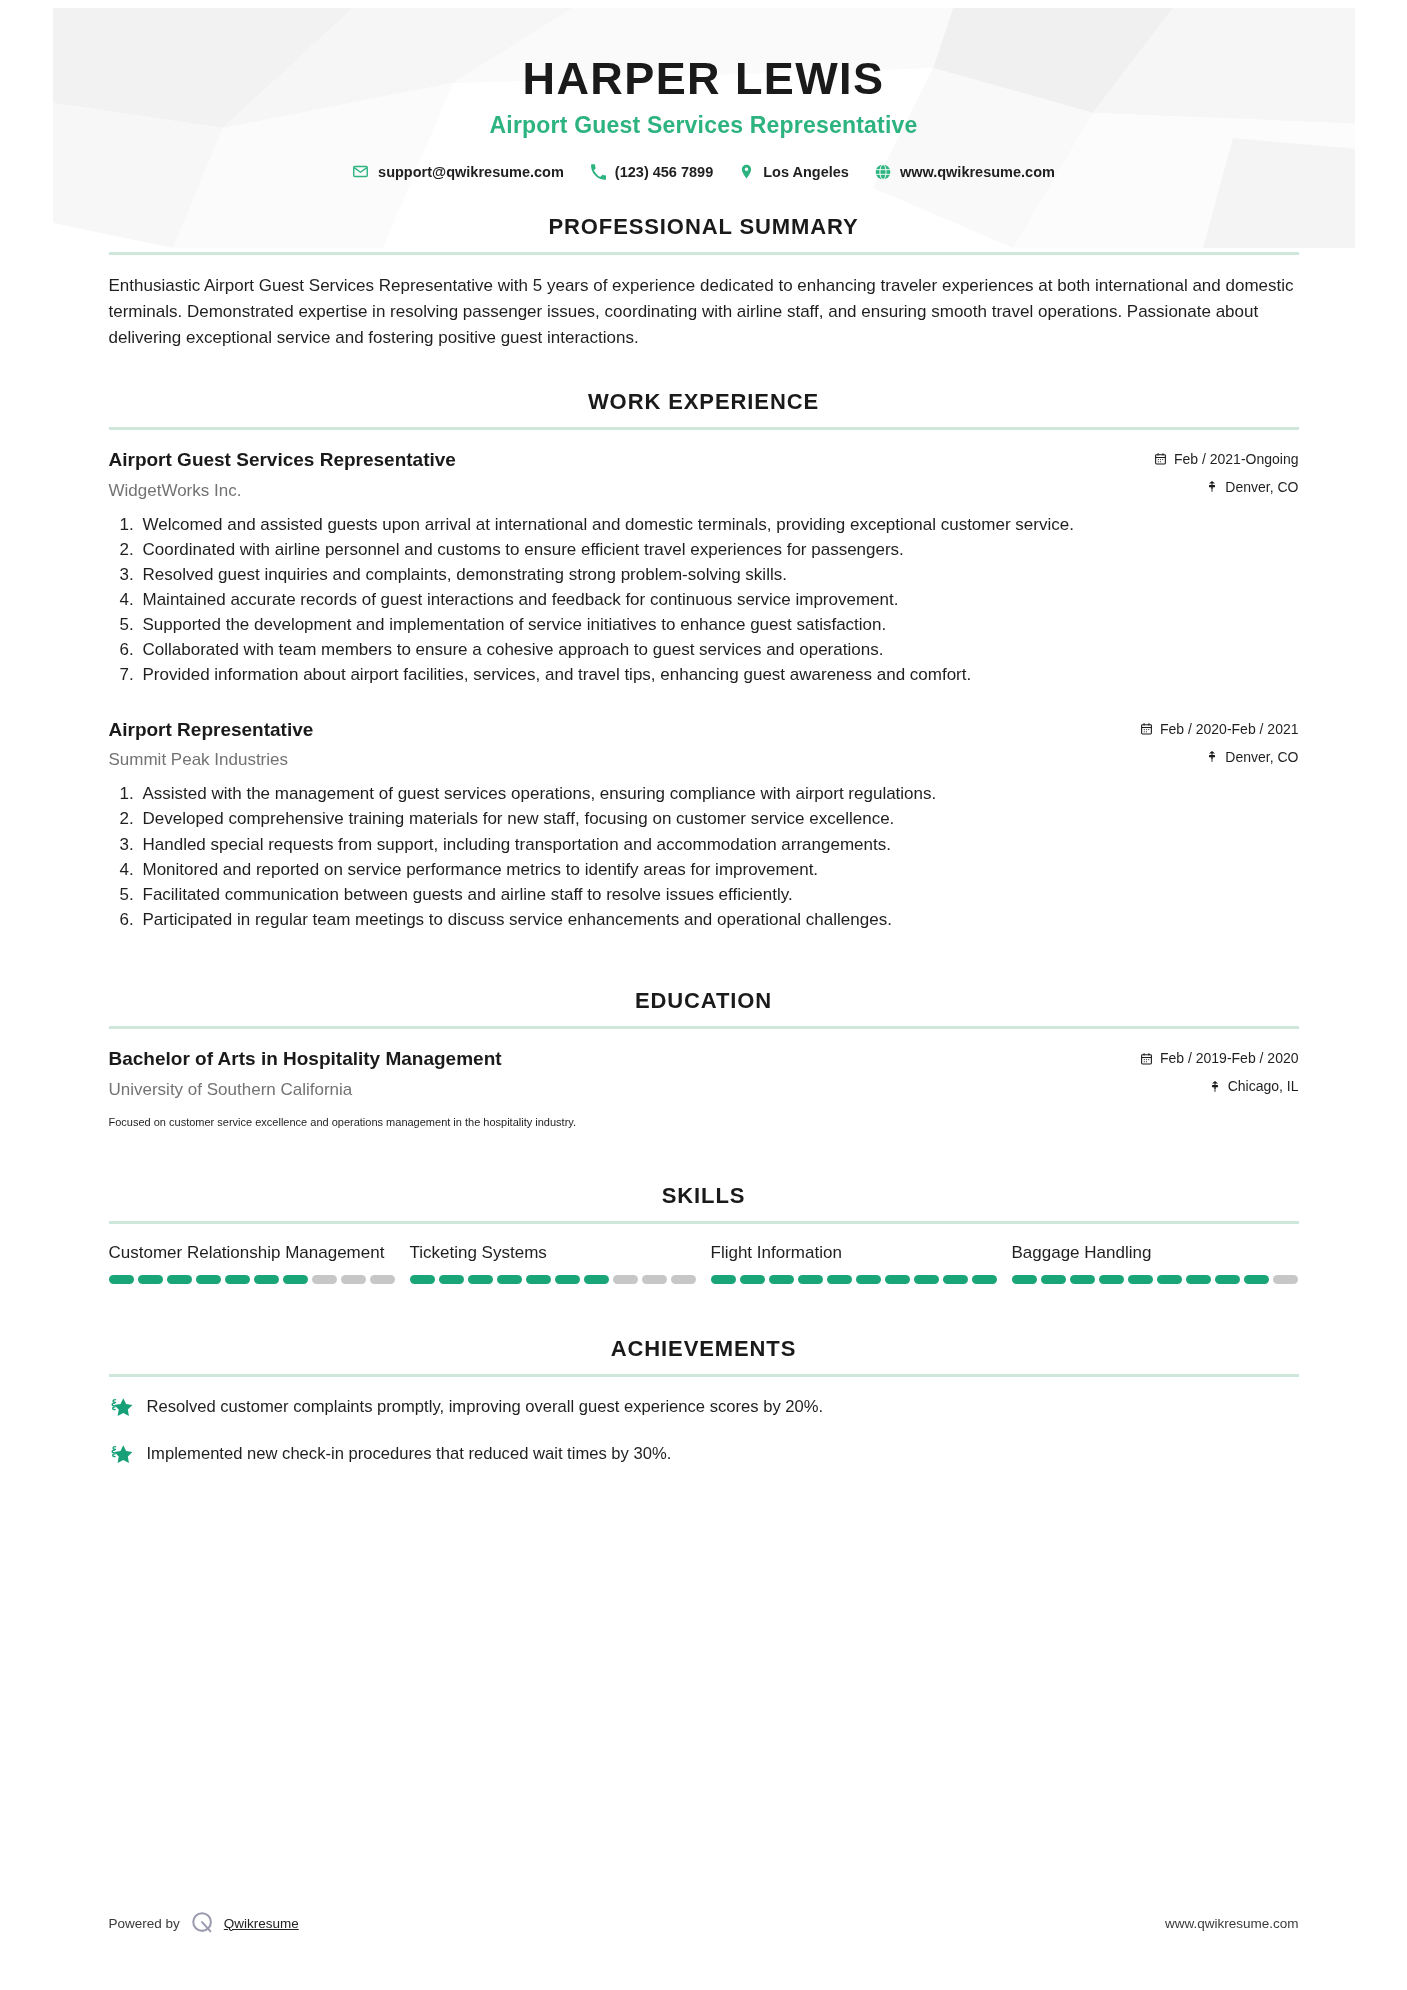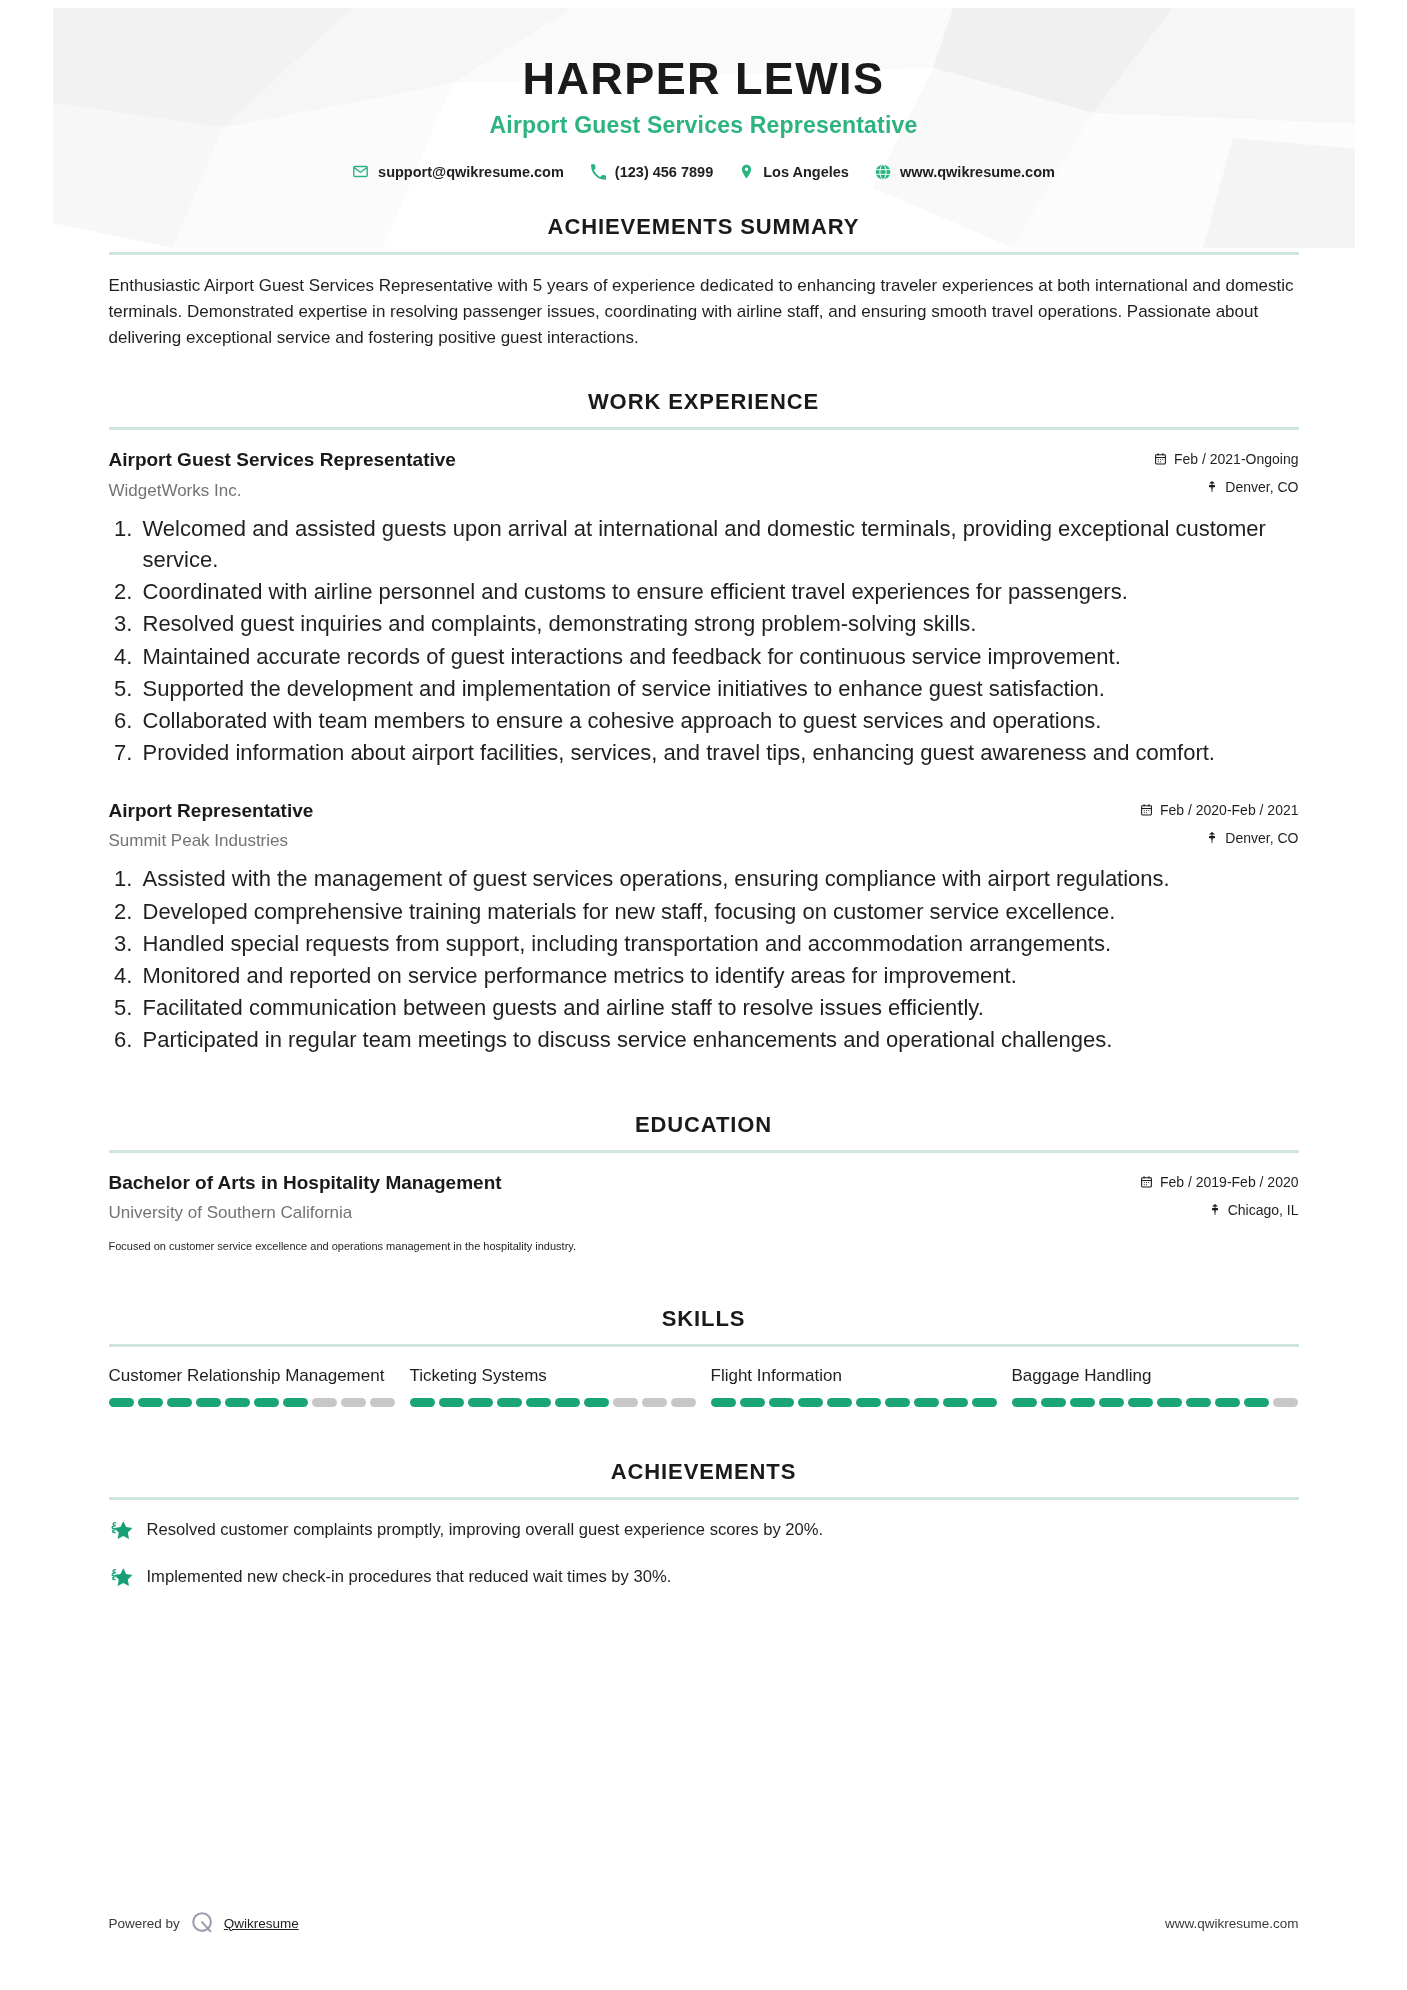--- a/index.html
+++ b/index.html
@@ -145,21 +145,21 @@
     display: inline-flex;
     align-items: center;
     margin-right: 7px;
     color: #1a1a1a;
   }
 
   
   ol.duties {
     margin: 11px 0 0 0;
     padding-left: 30px;
-    font-size: 22px;
+    font-size: 17px;
     line-height: 1.42;
     color: #1f1f1f;
   }
   ol.duties li { padding-left: 4px; margin-bottom: 1px; }
 
   .edu-desc {
     font-size: 11px;
     line-height: 1.45;
     color: #1f1f1f;
     margin-top: 14px;
@@ -299,21 +299,21 @@
               <path d="M1.6 8.5h20.8M1.6 15.5h20.8" stroke="#ffffff" stroke-width="1.4" fill="none"></path>
             </svg>
           </span>
           <span class="ci-txt">www.qwikresume.com</span>
         </span>
 
       </div>
     </div>
 
     <div class="sec" style="margin-top:34px;">
-      <div class="sec-title">ACHIEVEMENTS SUMMARY</div>
+      <div class="sec-title">PROFESSIONAL SUMMARY</div>
       <div class="sec-rule"></div>
       <p class="para">Enthusiastic Airport Guest Services Representative with 5 years of experience dedicated to enhancing traveler experiences at both international and domestic terminals. Demonstrated expertise in resolving passenger issues, coordinating with airline staff, and ensuring smooth travel operations. Passionate about delivering exceptional service and fostering positive guest interactions.</p>
     </div>
 
     <div class="sec" style="margin-top:38px;">
       <div class="sec-title">WORK EXPERIENCE</div>
       <div class="sec-rule"></div>
 
       <div class="entry">
         <div class="entry-head">

